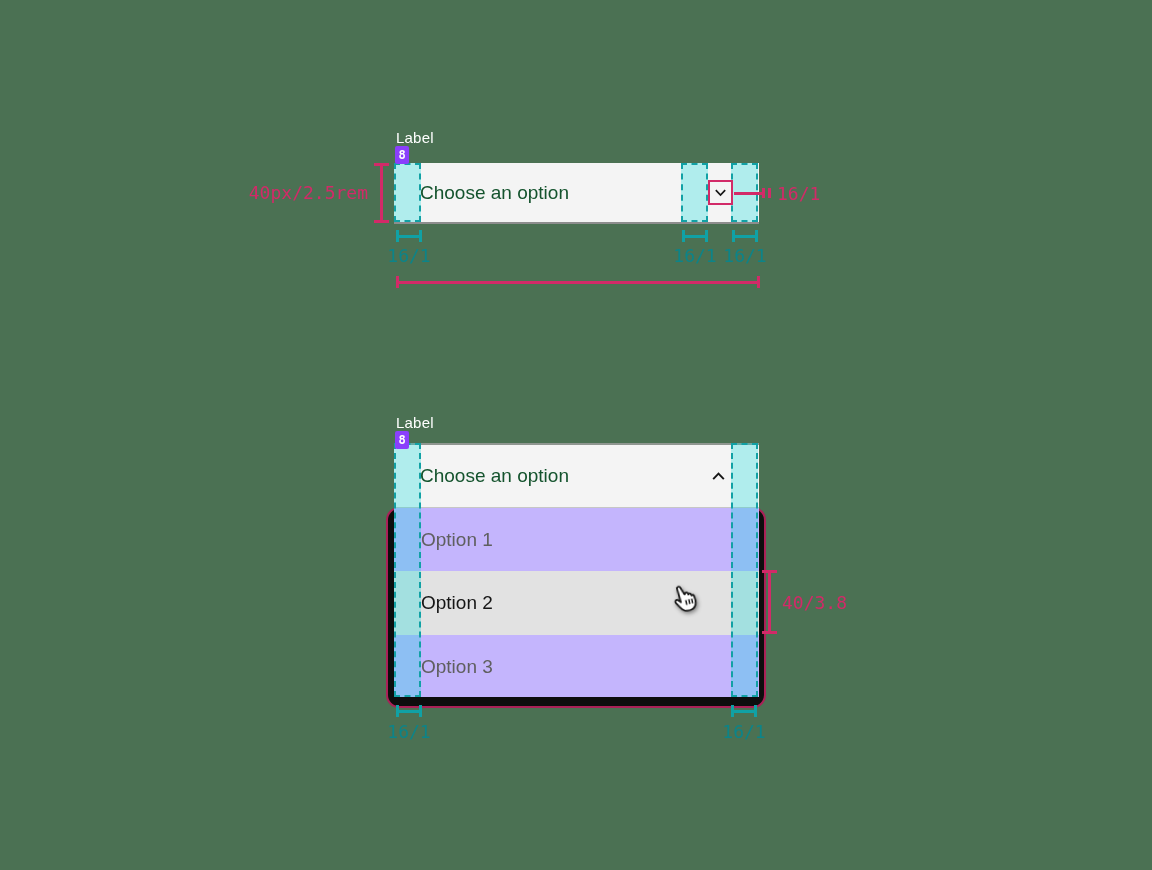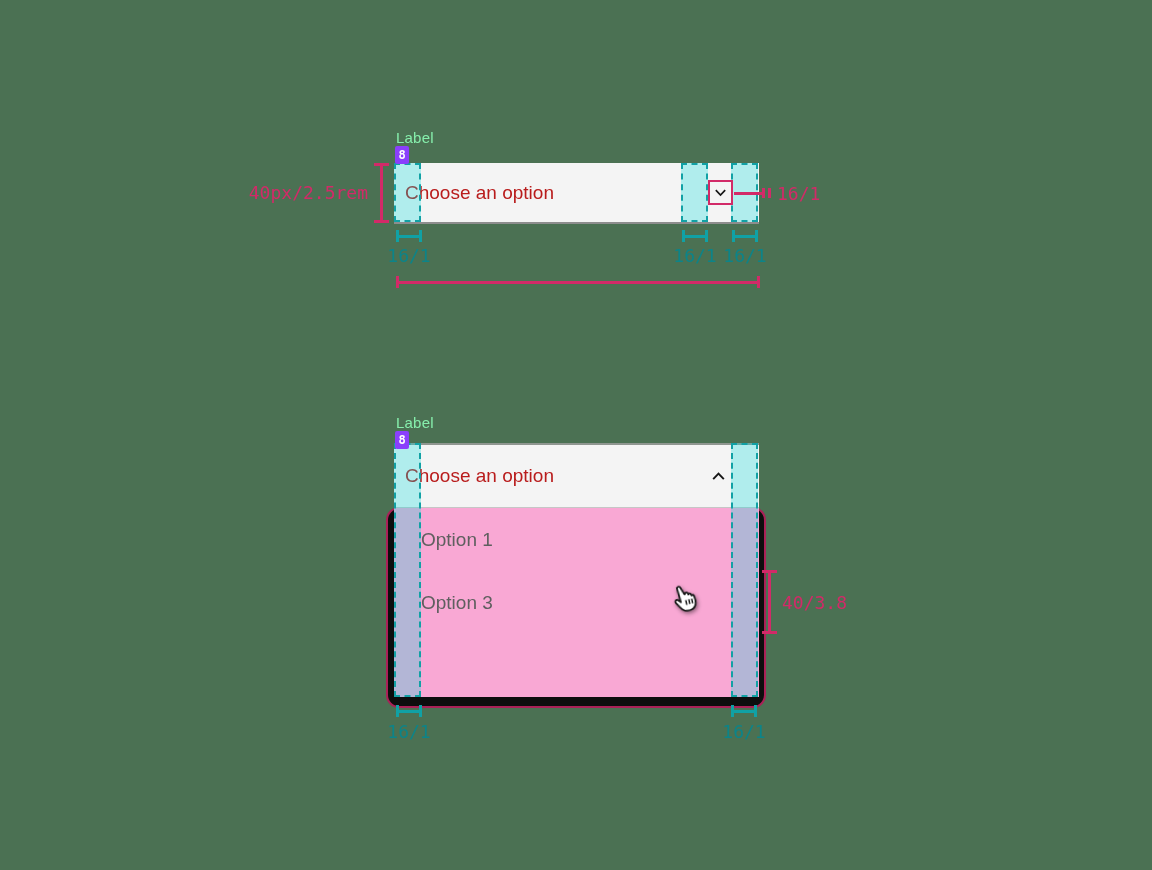--- a/index.html
+++ b/index.html
@@ -4,36 +4,36 @@
 <style>
   html,body{margin:0;padding:0;}
   .canvas{
     position:relative;width:1152px;height:870px;overflow:hidden;
     background:#4b7153;
     font-family:"Liberation Sans",sans-serif;
   }
   .abs{position:absolute;box-sizing:border-box;}
 
   
-  .comp-label{font-size:15px;color:#86efac;letter-spacing:.2px;}
+  .comp-label{font-size:15px;color:#ffffff;letter-spacing:.2px;}
   .badge{
     width:14px;height:18px;background:#8a3ffc;border-radius:2px;
     color:#ffffff;font-family:"DejaVu Sans Mono",monospace;font-size:12px;font-weight:bold;
     display:flex;align-items:center;justify-content:center;z-index:6;
   }
   .field{
     background:#f4f4f4;border-bottom:2px solid #8d8d8d;z-index:2;
     display:flex;align-items:center;
   }
   .field-open{
     background:#f4f4f4;border-top:2px solid rgba(20,35,22,.45);z-index:2;
     display:flex;align-items:center;
   }
-  .field-text{font-size:19px;color:#b91c1c;padding-left:11px;}
-  .menu{background:#f9a8d4;z-index:2;border-top:1px solid #c6c6c6;}
+  .field-text{font-size:19px;color:#14532d;padding-left:26px;}
+  .menu{background:#c4b5fd;z-index:2;border-top:1px solid #c6c6c6;}
   .menu-item{
     height:63px;display:flex;align-items:center;padding-left:27px;
     font-size:19px;color:#5f5f5f;
   }
   .menu-item.highlight{height:64px;background:#e2e2e2;color:#161616;}
   .shadow-rect{
     background:#0d0d0d;border:2px solid #aa2157;border-radius:13px;z-index:1;
   }
 
   
@@ -124,20 +124,21 @@
     <span class="field-text" style="flex:1;">Choose an option</span>
     <span style="display:flex;margin-right:32px;">
       <svg width="17" height="17" viewBox="0 0 16 16">
           <path d="M3 10.5 L8 5.3 L13 10.5" fill="none" stroke="#161616" stroke-width="1.8"></path>
         </svg>
     </span>
   </div>
 
   <div class="abs menu" style="left:394px;top:507px;width:365px;height:190px;">
     <div class="menu-item">Option 1</div>
+    <div class="menu-item highlight">Option 2</div>
     <div class="menu-item">Option 3</div>
   </div>
 
   <div class="abs overlay" style="left:394px;top:443px;width:27px;height:254px;"></div>
   <div class="abs overlay" style="left:731px;top:443px;width:27px;height:254px;"></div>
 
   <div class="abs cursor-wrap" style="left:666px;top:581px;">
     <svg width="36" height="38" viewBox="0 0 24 26">
       <path d="M8.6 5.2 C8.1 3.5 10.2 2.8 10.9 4.4 L13.0 9.2 L13.4 9.1 C13.4 8.0 15.0 7.7 15.4 8.8 L15.7 9.7 C15.9 8.9 17.2 8.9 17.5 9.9 L17.8 10.8 C18.1 10.2 19.2 10.2 19.4 11.1 C19.8 12.8 20.2 14.8 19.8 16.4 C19.4 18.2 18.2 19.6 16.4 20.2 C14.3 20.9 11.8 20.7 10.2 19.2 C8.7 17.9 7.5 15.8 6.3 14.0 C5.7 13.0 6.8 12.0 7.8 12.4 C8.6 12.8 9.3 13.5 9.9 14.2 Z" fill="#ffffff" stroke="#161616" stroke-width="1.2" stroke-linejoin="round"></path>
       <path d="M13.4 13.6 L13.7 16.2 M15.5 13.3 L15.8 15.9 M17.5 13.2 L17.8 15.7" fill="none" stroke="#161616" stroke-width="1" stroke-linecap="round"></path>

